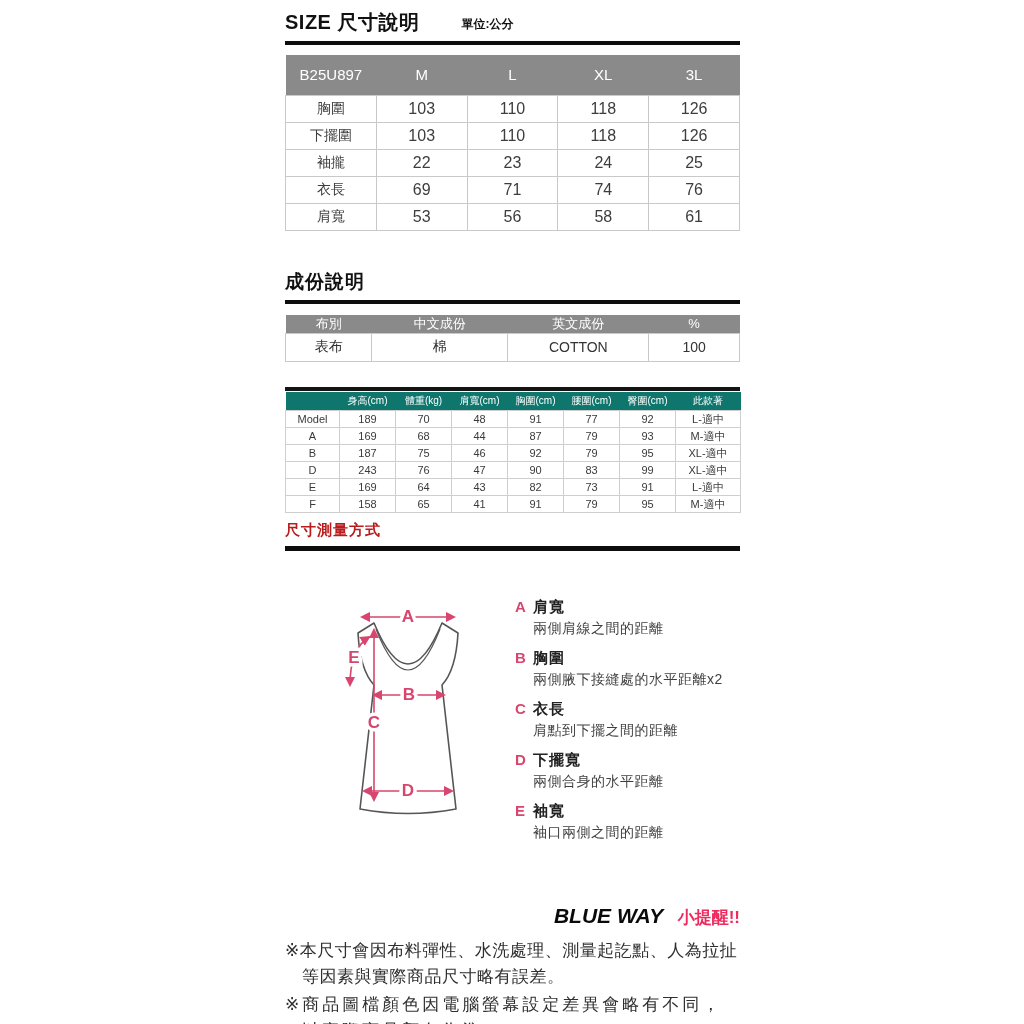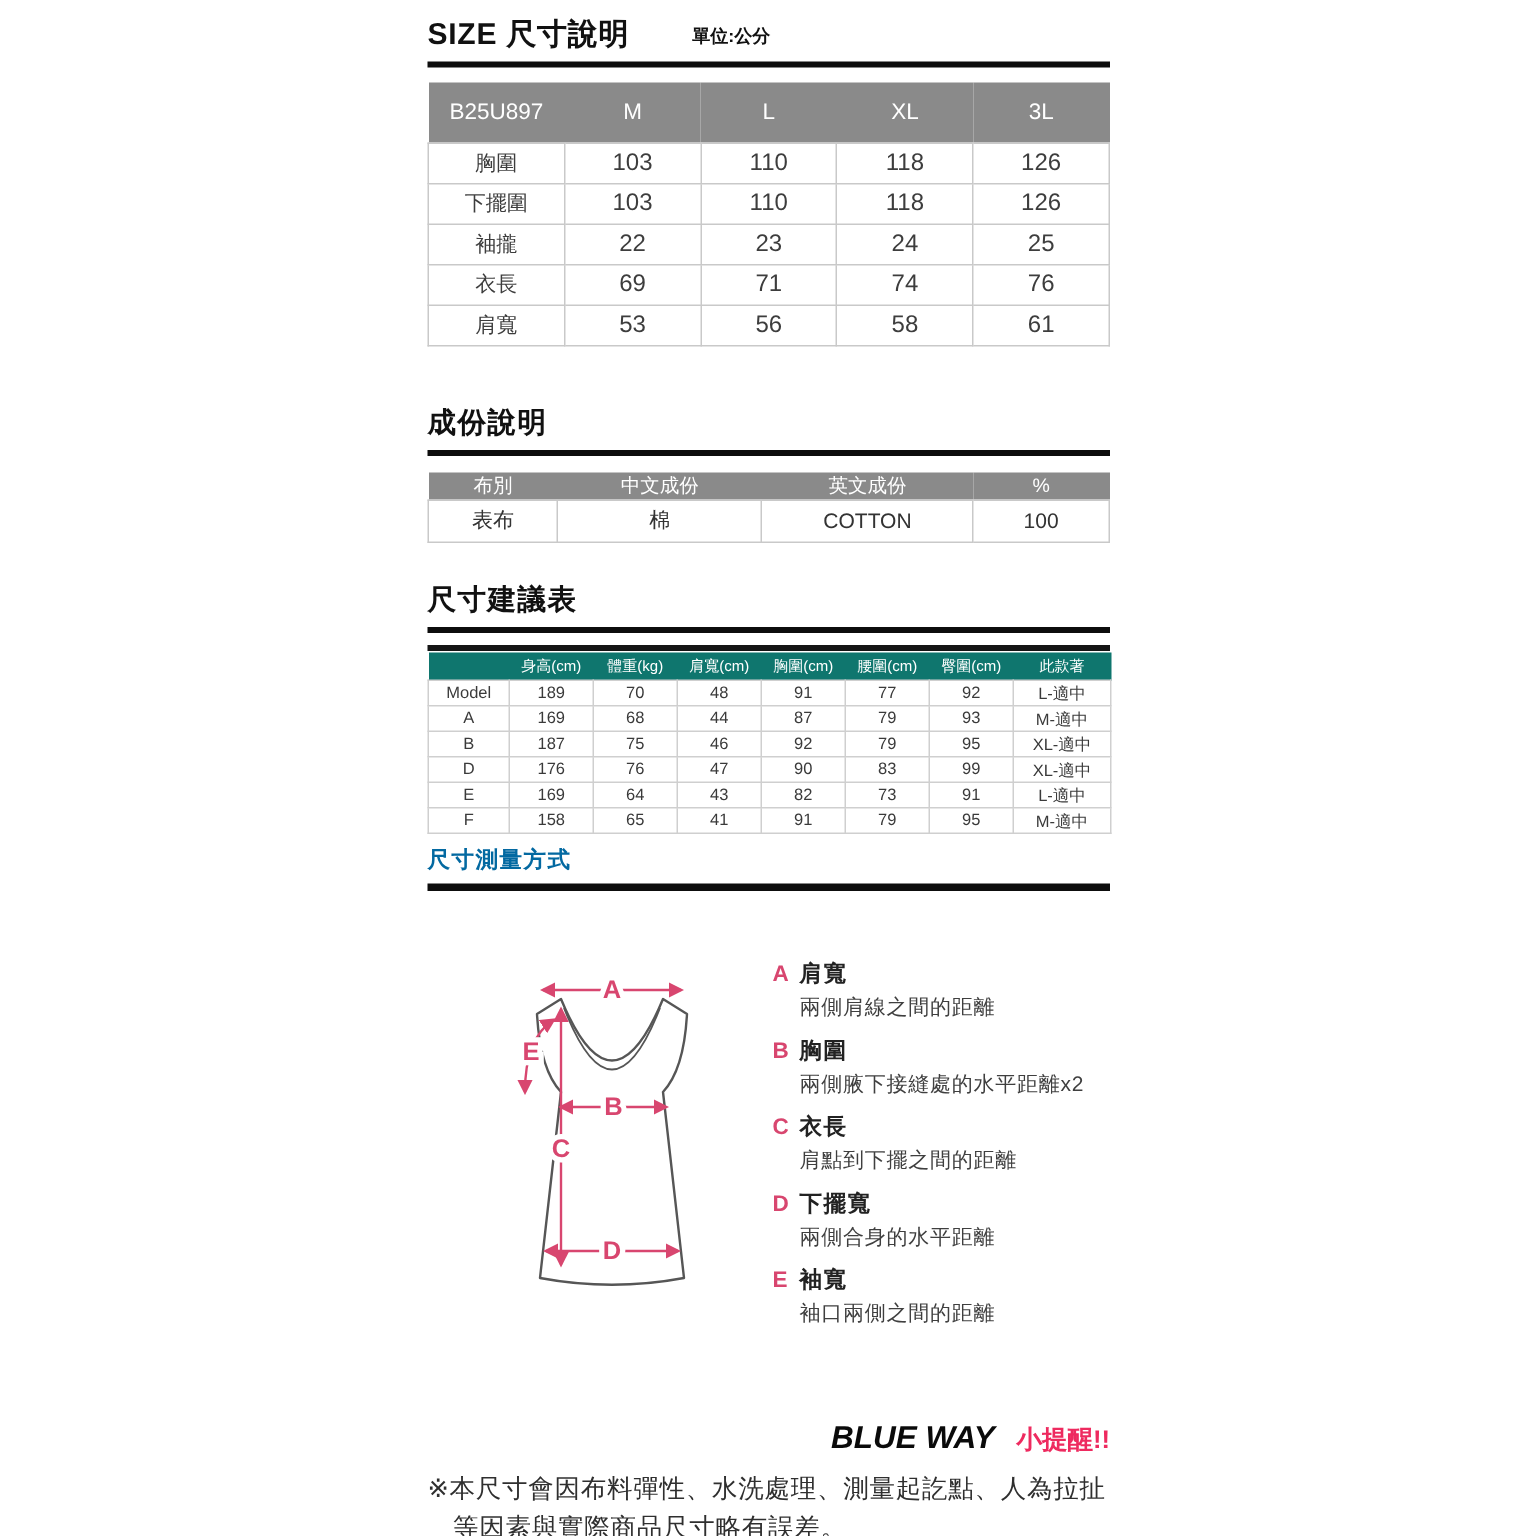--- a/index.html
+++ b/index.html
@@ -5,21 +5,21 @@
   * { box-sizing: border-box; margin: 0; padding: 0; }
   html, body { width: 1024px; height: 1024px; background: #fff; }
   body { font-family: "Liberation Sans", "DejaVu Sans", sans-serif; color: #333; }
   .content { position: relative; margin-left: 285px; width: 455px; padding-top: 9px; }
 
   
   .sec-head { display: flex; align-items: flex-end; border-bottom: 4px solid #0d0d0d; padding-bottom: 5px; }
   .t-main { font-size: 20px; font-weight: bold; color: #111; letter-spacing: 0.5px; }
   .t-unit { font-size: 12px; font-weight: bold; color: #111; margin-left: 42px; padding-bottom: 3px; }
   .t-h2 { font-size: 19px; font-weight: bold; color: #111; letter-spacing: 1px; }
-  .t-h3 { font-size: 15px; font-weight: bold; color: #0369a1; letter-spacing: 1px; }
+  .t-h3 { font-size: 15px; font-weight: bold; color: #b91c1c; letter-spacing: 1px; }
 
   table { border-collapse: collapse; width: 100%; table-layout: fixed; }
 
   
   .size-table { margin-top: 10px; }
   .size-table th { background: #8a8a8a; color: #fff; font-weight: normal; font-size: 15px; height: 40px; }
   .size-table td { border: 1px solid #c9c9c9; text-align: center; height: 27px; font-size: 16px; color: #3d3d3d; }
   .size-table td.rowlabel { font-size: 14px; color: #3d3d3d; }
 
   
@@ -141,23 +141,20 @@
             <td class="rowlabel">表布</td>
             <td>棉</td>
             <td>COTTON</td>
             <td>100</td>
           </tr>
         </tbody>
     </table>
   </div>
 
   <div class="sug-wrap">
-    <div class="sec-head">
-      <span class="t-h2">尺寸建議表</span>
-    </div>
     <div class="stable-wrap">
       <table class="sug-table">
         <colgroup>
           <col class="c0">
             <col class="cmid">
             <col class="cmid">
             <col class="cmid">
           <col class="cmid">
             <col class="cmid">
             <col class="cmid">
@@ -201,21 +198,21 @@
               <td>187</td>
               <td>75</td>
               <td>46</td>
               <td>92</td>
               <td>79</td>
               <td>95</td>
               <td>XL-適中</td>
             </tr>
             <tr>
               <td class="rowlabel">D</td>
-              <td>176</td>
+              <td>243</td>
               <td>76</td>
               <td>47</td>
               <td>90</td>
               <td>83</td>
               <td>99</td>
               <td>XL-適中</td>
             </tr>
             <tr>
               <td class="rowlabel">E</td>
               <td>169</td>

